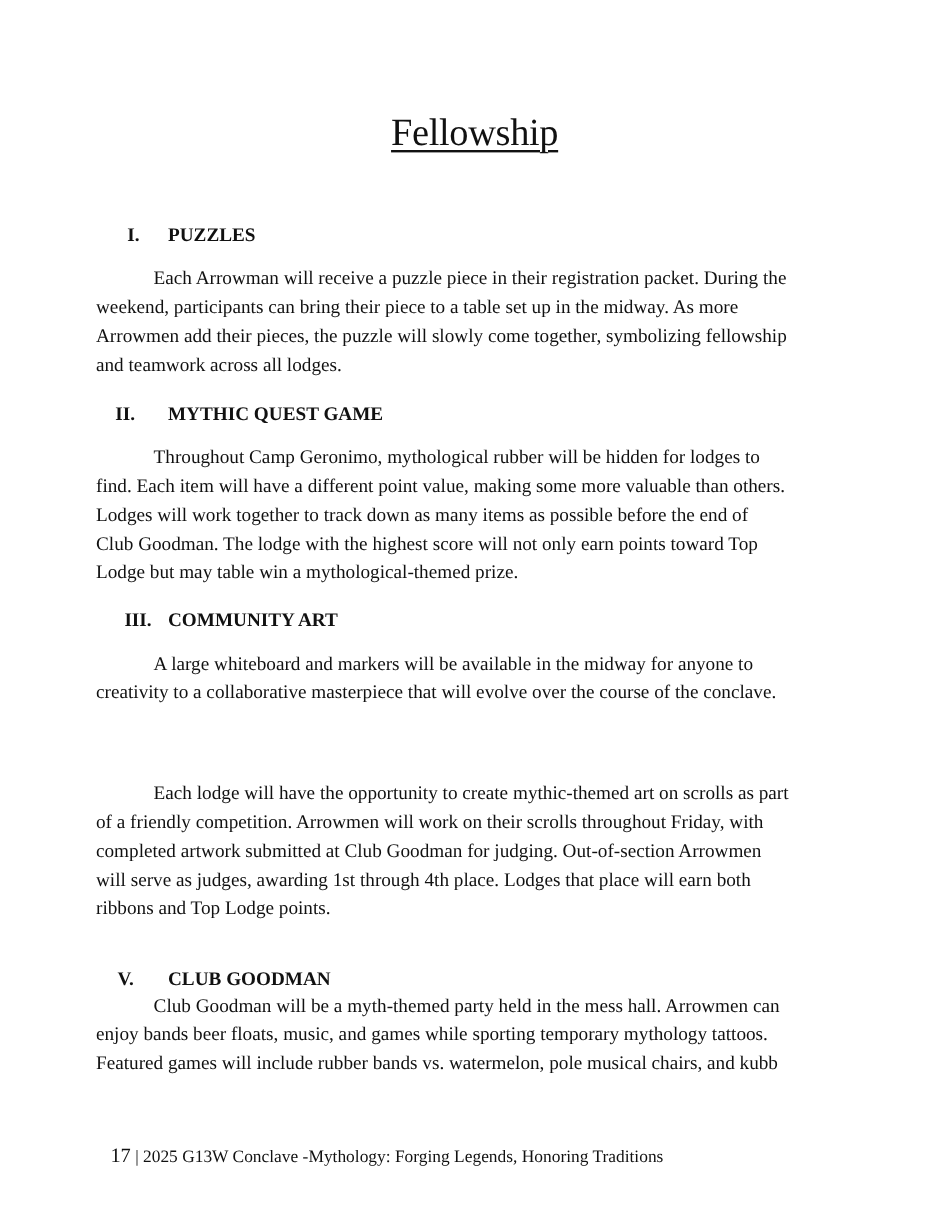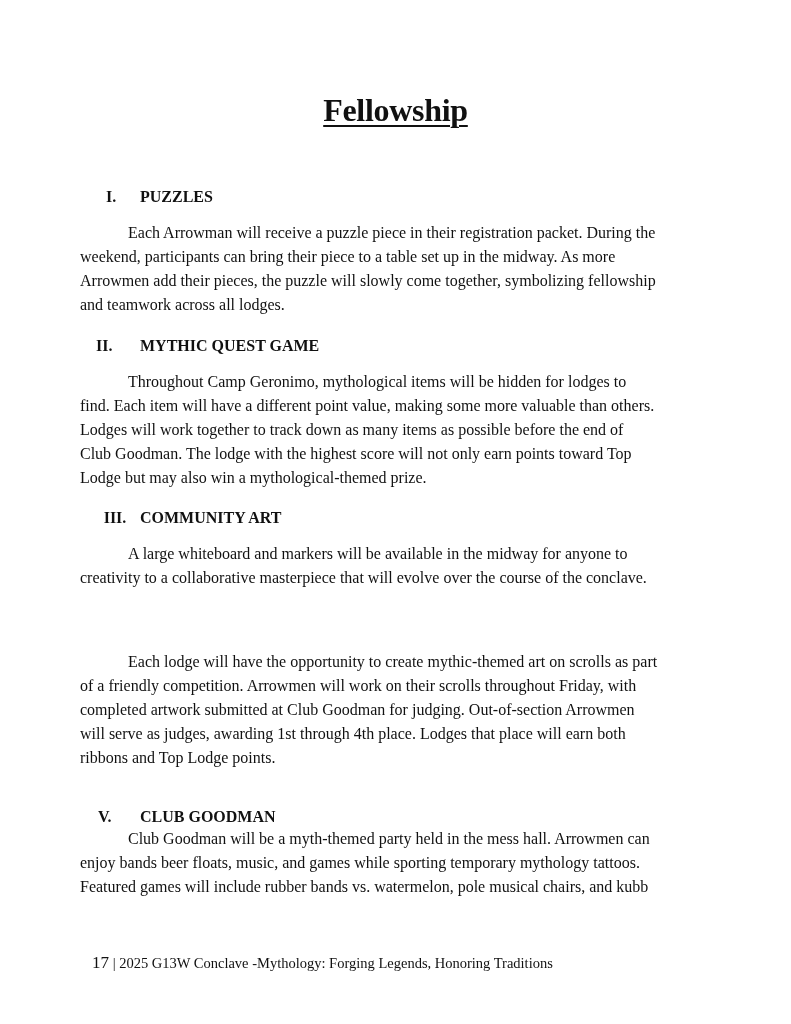--- a/index.html
+++ b/index.html
@@ -14,21 +14,21 @@
       overflow: hidden;
       font-family: "Liberation Serif", "DejaVu Serif", serif;
       color: #111111;
     }
     .page-title {
       position: absolute;
       top: 92px;
       left: 0;
       width: 791px;
       text-align: center;
-      font-weight: bold;
+      font-weight: normal;
       font-size: 32px;
       text-decoration: underline;
       text-decoration-thickness: 2px;
       text-underline-offset: 4px;
       letter-spacing: -0.3px;
       margin: 0;
     }
     .section {
       position: absolute;
       left: 92px;
@@ -89,25 +89,25 @@
     <span class="line">and teamwork across all lodges.</span>
   </p>
 </div>
 
 <div class="section" style="top:336px;">
   <h2 class="section-heading">
     <span class="section-num" style="margin-left:4px;width:44px;">II.</span>
     <span>MYTHIC QUEST GAME</span>
   </h2>
   <p class="section-body" style="margin-top:14px;">
-    <span class="line indent">Throughout Camp Geronimo, mythological items will be hidden for lodges to</span>
+    <span class="line indent">Throughout Camp Geronimo, mythological rubber will be hidden for lodges to</span>
     <span class="line">find. Each item will have a different point value, making some more valuable than others.</span>
     <span class="line">Lodges will work together to track down as many items as possible before the end of</span>
     <span class="line">Club Goodman. The lodge with the highest score will not only earn points toward Top</span>
-    <span class="line">Lodge but may also win a mythological-themed prize.</span>
+    <span class="line">Lodge but may table win a mythological-themed prize.</span>
   </p>
 </div>
 
 <div class="section" style="top:508px;">
   <h2 class="section-heading">
     <span class="section-num" style="margin-left:-2px;width:50px;text-align:center;">III.</span>
     <span>COMMUNITY ART</span>
   </h2>
   <p class="section-body" style="margin-top:14px;">
     <span class="line indent">A large whiteboard and markers will be available in the midway for anyone to</span>

